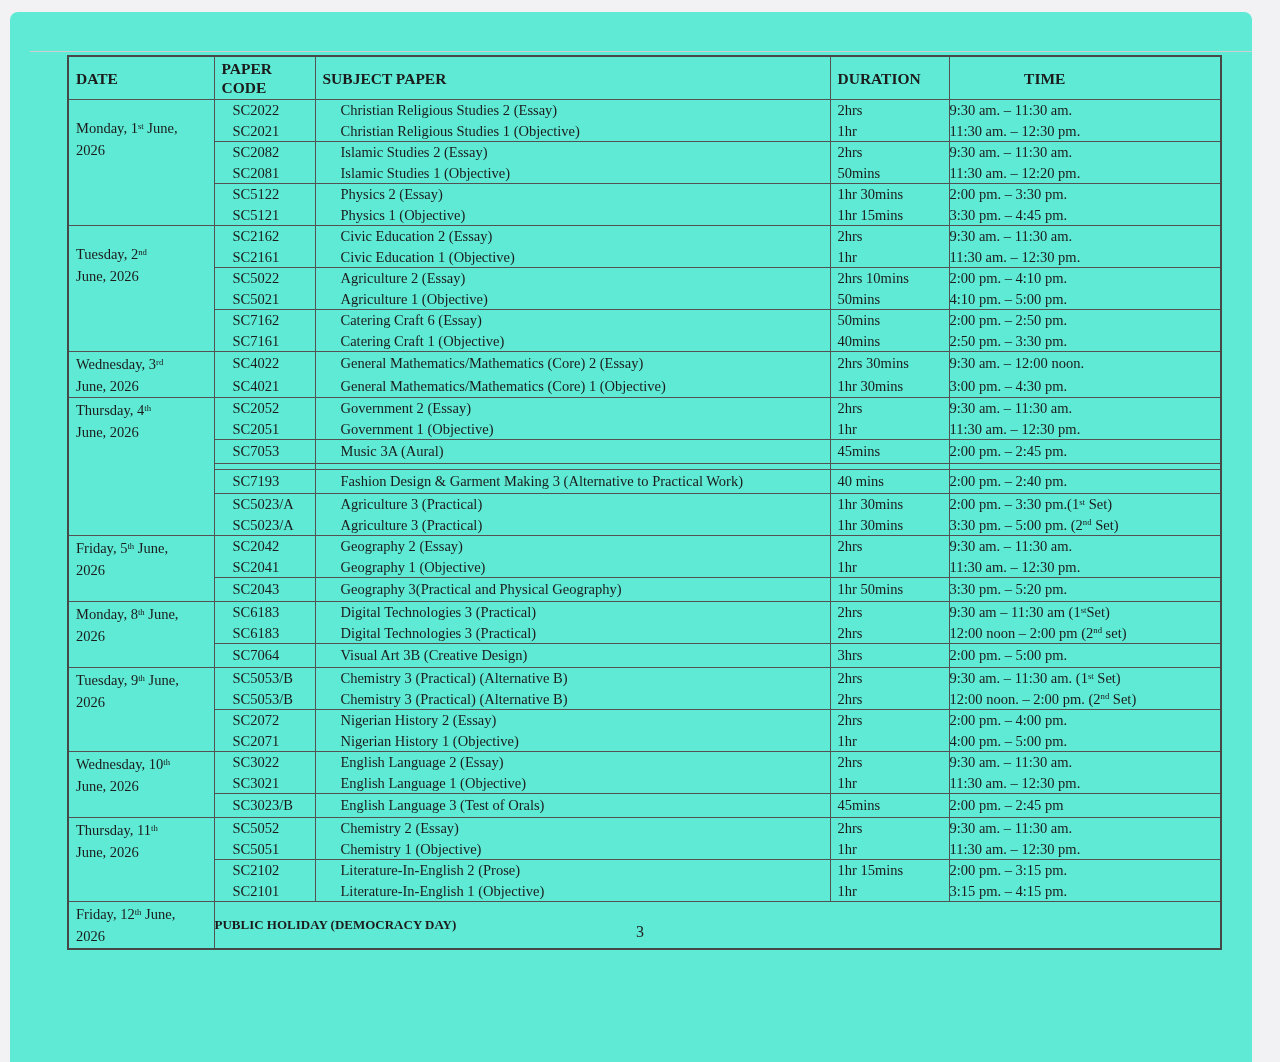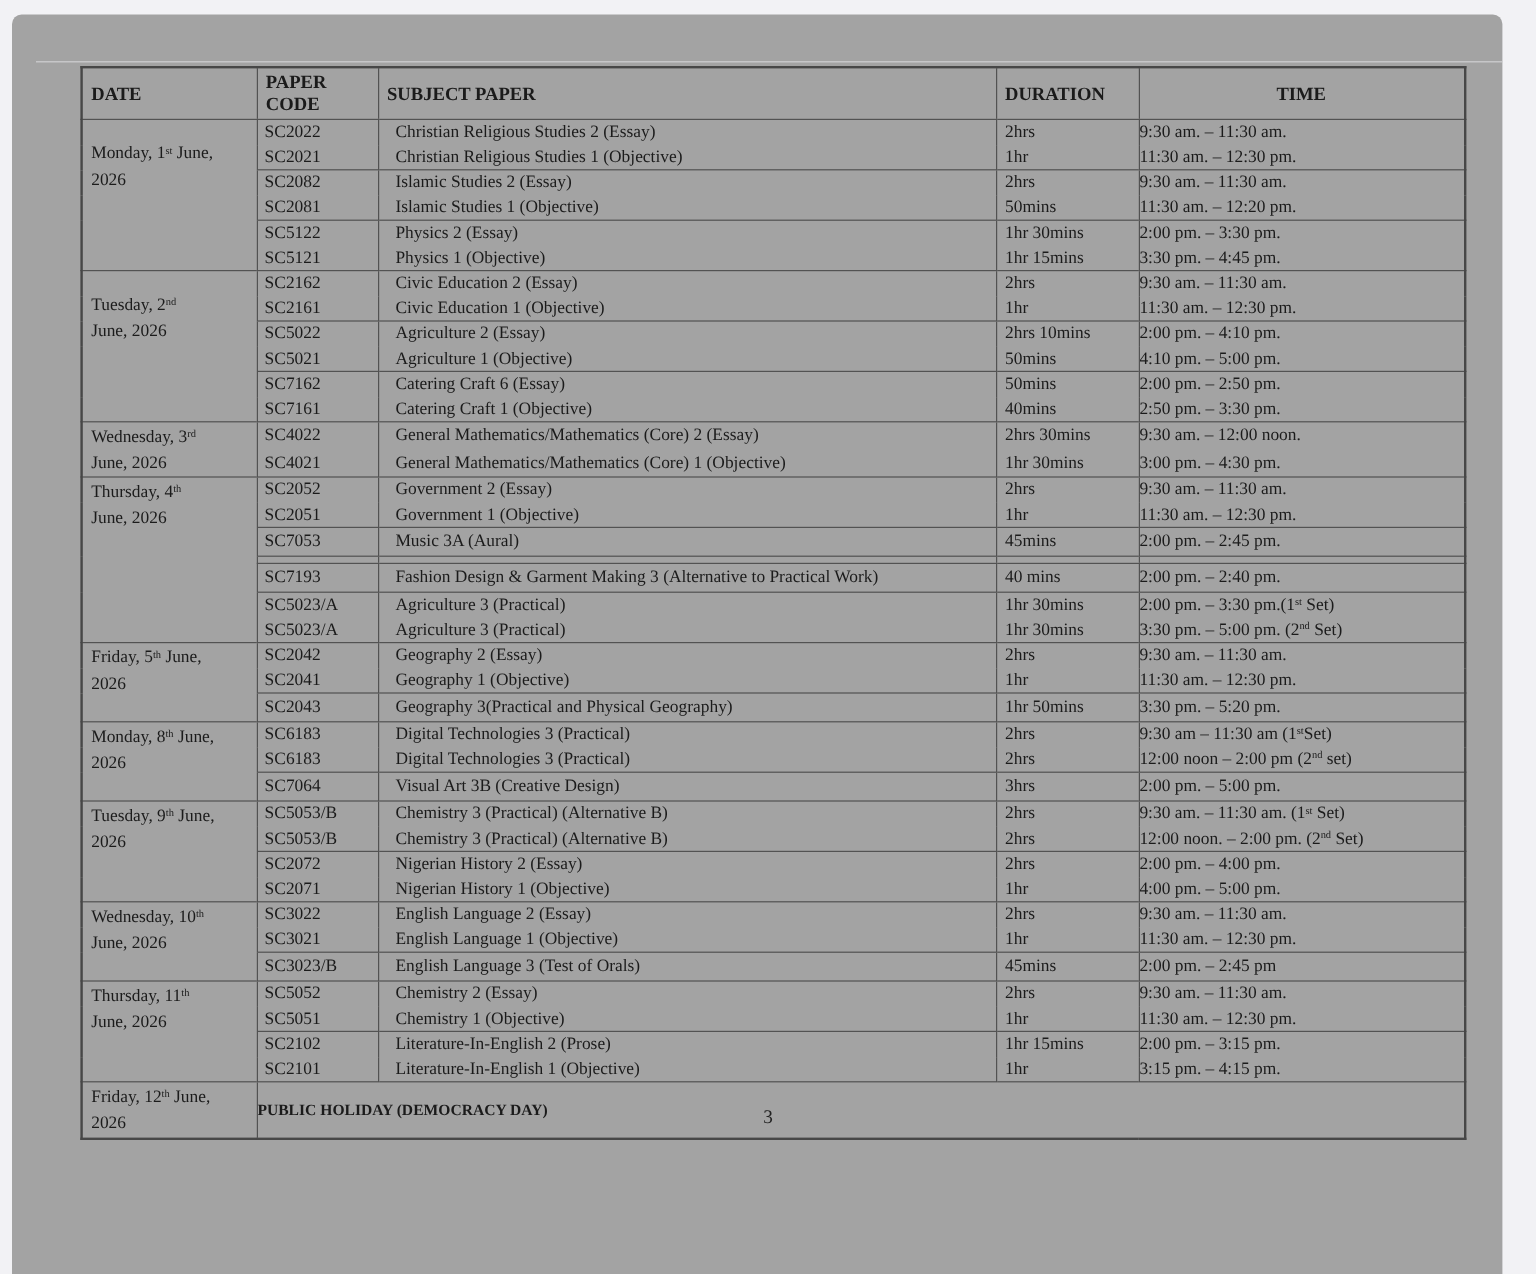--- a/index.html
+++ b/index.html
@@ -4,44 +4,44 @@
 <style>
   html,body{margin:0;padding:0;}
   body{
     width:1280px;height:1062px;position:relative;overflow:hidden;
     background:#f2f2f5;
     font-family:"Liberation Serif","DejaVu Serif",serif;
     color:#1b1b1b;
   }
   .page{
     position:absolute;left:10px;top:12px;width:1242px;height:1050px;
-    background:#a3a3a3;border-radius:8px 8px 0 0;
+    background:#5eead4;border-radius:8px 8px 0 0;
   }
   .top-rule{
     position:absolute;left:20px;top:39px;width:1222px;height:1px;
     background:#cfcfd2;
   }
   table.tt{
     position:absolute;left:57px;top:43px;      
     width:1153px;border-collapse:collapse;table-layout:fixed;
     font-size:14.5px;
   }
   table.tt{border:2px solid #474747;}
   .tt th,.tt td{border-left:1px solid #525252;overflow:hidden;}
   .tt thead th{
     border-bottom:1px solid #525252;
     height:42px;vertical-align:middle;text-align:left;
     font-size:15.5px;font-weight:bold;padding:0 4px 0 7px;line-height:19px;
   }
-  .tt thead th.h-time{text-align:right;padding-right:115px;margin-left:36px;}
+  .tt thead th.h-time{text-align:center;padding-right:87px;margin-left:36px;}
   .tt td{height:20.5px;line-height:20.5px;vertical-align:middle;padding:0;}
   .tt td.date{vertical-align:top;padding:2px 4px 0 7px;line-height:21.5px;}
   .tt td.date-pad{padding-top:18px;}
-  .tt td.code{padding-left:6px;}
-  .tt td.subject{padding-left:14px;}
+  .tt td.code{padding-left:18px;}
+  .tt td.subject{padding-left:25px;}
   .tt td.duration{padding-left:7px;}
   .tt td.time{}
   .tt tr.block-start td{border-top:1px solid #525252;}
   .tt td.date{border-top:1px solid #525252;}
   .tt tr.single td{height:23px;margin-left:20px;}
   .tt tr.spacer-row td{height:5px;line-height:5px;border-top:1px solid #525252;border-bottom:1px solid #525252;}
   .tt tr.holiday-row td{height:44px;}
   .tt td.holiday{
     font-weight:bold;font-size:13px;vertical-align:middle;
     border-top:1px solid #525252;

